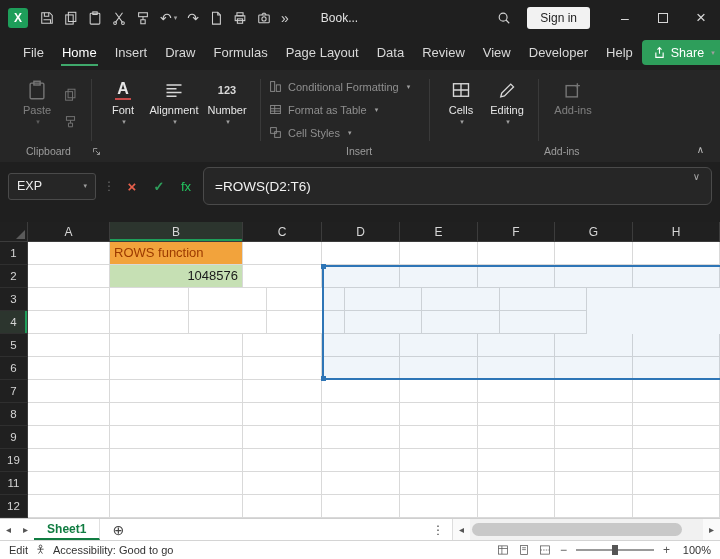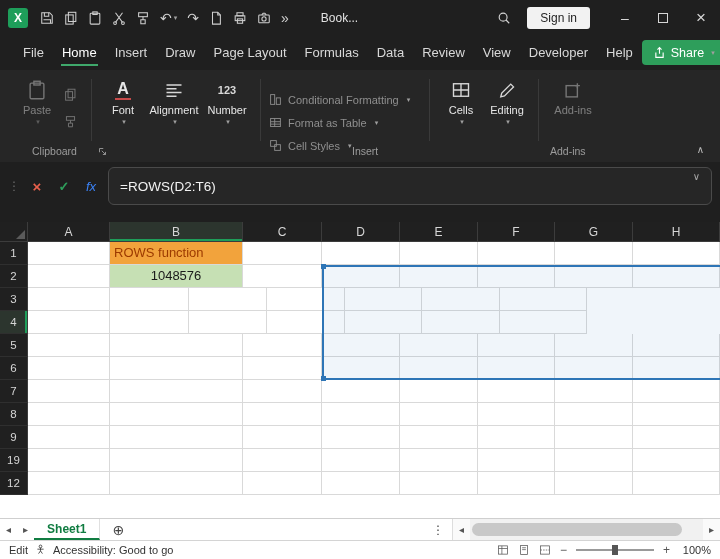--- a/index.html
+++ b/index.html
@@ -36,56 +36,56 @@
 .bigbtn{display:flex;flex-direction:column;align-items:center;width:46px;gap:2px;color:#e6e6e6;padding-top:1px;cursor:pointer}
 .bigbtn .bic{height:24px;display:flex;align-items:center;justify-content:center}
 .bigbtn svg{width:20px;height:20px;stroke:#d8d8d8;fill:none;stroke-width:1.1}
 .blabel{font-size:11px;white-space:nowrap}
 .font-a{font-size:16px;font-weight:bold;color:#e6e6e6;border-bottom:2px solid #c84b4b;line-height:1.1;padding:0 2px}
 .num-ic{font-size:11px;font-weight:bold;color:#d8d8d8;letter-spacing:0}
 .dim{opacity:.45}
 .ministack{display:flex;flex-direction:column;gap:9px;margin:8px 6px 0 4px}
 .ministack .qi svg{width:13px;height:13px}
 .vsep{width:1px;height:62px;background:#3a3a3a;margin:2px 8px 0}
-.styles-stack{display:flex;flex-direction:column;gap:10px;margin-top:16px;width:152px}
+.styles-stack{display:flex;flex-direction:column;gap:10px;margin-top:3px;width:152px}
 .srow{display:flex;align-items:center;gap:6px;color:#8f8f8f;font-size:11px;white-space:nowrap;cursor:pointer}
 .srow svg{width:13px;height:13px;stroke:#8f8f8f;fill:none;stroke-width:1.1}
-.rfooter{position:absolute;bottom:4px;left:6px;right:0;height:13px;font-size:10.5px;color:#9c9c9c}
+.rfooter{position:absolute;bottom:4px;left:0;right:0;height:13px;font-size:10.5px;color:#9c9c9c}
 .glabel{position:absolute;top:0;white-space:nowrap}
 .launcher{position:absolute;top:1px}
 .launcher svg{width:9px;height:9px;stroke:#9c9c9c;fill:none;stroke-width:1.2}
 .collapse{position:absolute;right:16px;top:-1px;color:#bdbdbd;font-size:10px;cursor:pointer}
 
 
 .fbar{height:48px;background:#1f1f1f;display:flex;align-items:center;padding:0 8px;gap:7px}
 .namebox{width:88px;height:27px;background:#262626;border:1px solid #4a4a4a;border-radius:3px;color:#ececec;font-size:12.5px;display:flex;align-items:center;padding:0 8px;cursor:pointer}
 .namebox .nbv{flex:1}
 .fsep{color:#6b6b6b;font-size:12px}
 .fx{width:20px;text-align:center;font-size:13px;cursor:pointer}
 .cancel{color:#E8604C;font-weight:bold;font-size:15px}
 .enter{color:#2E9E5B;font-weight:bold}
-.fxlbl{color:#3b82f6;font-style:italic}
+.fxlbl{color:#22c55e;}
 .finput{flex:1;height:38px;background:#262626;border:1px solid #4a4a4a;border-radius:6px;display:flex;align-items:center;padding:0 11px;color:#f2f2f2;font-size:13.5px;position:relative;cursor:text}
 .fchev{position:absolute;right:11px;top:3px;color:#a8a8a8;font-size:10px;font-style:normal}
 .gapstrip{height:12px;background:#1f1f1f}
 
 
 .sheet{position:relative;height:296px;overflow:hidden;background:#fff}
 .col-headers{display:flex;height:20px;background:#202020}
 .corner{width:28px;position:relative;border-right:1px solid #3c3c3c;border-bottom:1px solid #3c3c3c;background:#202020;cursor:pointer}
 .tri{position:absolute;right:2px;bottom:2px;width:0;height:0;border-left:9px solid transparent;border-bottom:9px solid #5a5a5a}
 .col-h{color:#d6d6d6;font-size:12px;text-align:center;line-height:20px;border-right:1px solid #3c3c3c;border-bottom:1px solid #3c3c3c;background:#202020;cursor:pointer}
 .col-h.active{background:#2c352e;box-shadow:inset 0 -2px 0 var(--excel-green,#1E9E5A)}
 .grid-row{display:flex;height:23px}
 .row-h{width:28px;background:#202020;color:#d6d6d6;font-size:11.5px;text-align:center;line-height:23px;border-right:1px solid #3c3c3c;border-bottom:1px solid #2f2f2f;cursor:pointer}
 .row-h.active{background:#2c352e;box-shadow:inset -2px 0 0 var(--excel-green,#1E9E5A)}
 .cell{border-right:1px solid #d9d9d9;border-bottom:1px solid #d9d9d9;font-size:13px;line-height:22px;color:#1a1a1a;padding:0 4px;position:relative;white-space:nowrap;cursor:cell}
 .fill-orange{background:var(--orange-fill,#F2A33C);color:var(--orange-text,#9C3A00)}
 .fill-green{background:var(--green-fill,#C6E0B4)}
-.ar{text-align:center}
+.ar{text-align:right}
 .range-overlay{position:absolute;left:322px;top:43px;width:402px;height:115px;border:2px solid var(--range-blue,#2E75B6);background:rgba(46,117,182,.07);z-index:2}
 .hnd{position:absolute;width:5px;height:5px;background:var(--range-blue,#2E75B6)}
 .tl{left:-3px;top:-3px}.bl{left:-3px;bottom:-3px}
 .edit-box{position:absolute;left:-4px;top:-1px;width:122px;height:24px;background:#fff;border:2px solid var(--annotation-red,#C00000);display:flex;align-items:center;padding:0 3px;font-size:13px;color:#000;z-index:3}
 .ref-blue{color:var(--ref-blue,#2B6CC4)}
 .caret{width:1px;height:14px;background:#222;margin-left:1px}
 
 
 .sheetbar{height:22px;background:#fff;display:flex;align-items:center;border-top:1px solid #cfcfcf}
 .nav{color:#555;font-size:10px;padding:0 6px;cursor:pointer}
@@ -200,22 +200,22 @@
           <i style="font-style:normal">×</i>
         </span>
     </div>
   </div>
 
   <div class="menubar">
     <span class="mtab">File</span>
     <span class="mtab active">Home</span>
     <span class="mtab">Insert</span>
     <span class="mtab">Draw</span>
+    <span class="mtab">Formulas</span>
     <span class="mtab">Page Layout</span>
-    <span class="mtab">Formulas</span>
     <span class="mtab">Data</span>
     <span class="mtab">Review</span>
     <span class="mtab">View</span>
     <span class="mtab">Developer</span>
     <span class="mtab">Help</span>
     <button class="share">
       <svg viewBox="0 0 16 16">
           <path d="M8 9.5V2.5M5.5 4.5L8 2l2.5 2.5"></path>
           <path d="M3.5 8v6h9V8"></path>
         </svg>
@@ -338,20 +338,24 @@
             <path d="M2 2h5M2 2v5"></path>
             <path d="M5 5l5 5M10 10V6.5M10 10H6.5"></path>
           </svg></span>
       <span class="glabel" style="left:346px">Insert</span>
       <span class="glabel" style="left:544px">Add-ins</span>
       <span class="collapse">∧</span>
     </div>
   </div>
 
   <div class="fbar">
+    <div class="namebox">
+      <span class="nbv">EXP</span>
+      <i class="dd">▾</i>
+    </div>
     <span class="fsep">⋮</span>
     <span class="fx cancel">×</span>
     <span class="fx enter">✓</span>
     <span class="fx fxlbl">fx</span>
     <div class="finput">
       <span>=ROWS(D2:T6)</span>
       <i class="fchev">∨</i>
     </div>
   </div>
 
@@ -474,20 +478,31 @@
           <div class="cell" id="cell-A10" style="width: 82px;"></div>
           <div class="cell" id="cell-B10" style="width: 133px;"></div>
           <div class="cell" id="cell-C10" style="width: 79px;"></div>
           <div class="cell" id="cell-D10" style="width: 78px;"></div>
           <div class="cell" id="cell-E10" style="width: 78px;"></div>
           <div class="cell" id="cell-F10" style="width: 77px;"></div>
           <div class="cell" id="cell-G10" style="width: 78px;"></div>
           <div class="cell" id="cell-H10" style="width: 87px;"></div>
         </div>
         <div class="grid-row">
+          <div class="row-h">11</div>
+          <div class="cell" id="cell-A11" style="width: 82px;"></div>
+          <div class="cell" id="cell-B11" style="width: 133px;"></div>
+          <div class="cell" id="cell-C11" style="width: 79px;"></div>
+          <div class="cell" id="cell-D11" style="width: 78px;"></div>
+          <div class="cell" id="cell-E11" style="width: 78px;"></div>
+          <div class="cell" id="cell-F11" style="width: 77px;"></div>
+          <div class="cell" id="cell-G11" style="width: 78px;"></div>
+          <div class="cell" id="cell-H11" style="width: 87px;"></div>
+        </div>
+        <div class="grid-row">
           <div class="row-h">12</div>
           <div class="cell" id="cell-A12" style="width: 82px;"></div>
           <div class="cell" id="cell-B12" style="width: 133px;"></div>
           <div class="cell" id="cell-C12" style="width: 79px;"></div>
           <div class="cell" id="cell-D12" style="width: 78px;"></div>
           <div class="cell" id="cell-E12" style="width: 78px;"></div>
           <div class="cell" id="cell-F12" style="width: 77px;"></div>
           <div class="cell" id="cell-G12" style="width: 78px;"></div>
           <div class="cell" id="cell-H12" style="width: 87px;"></div>
         </div>

